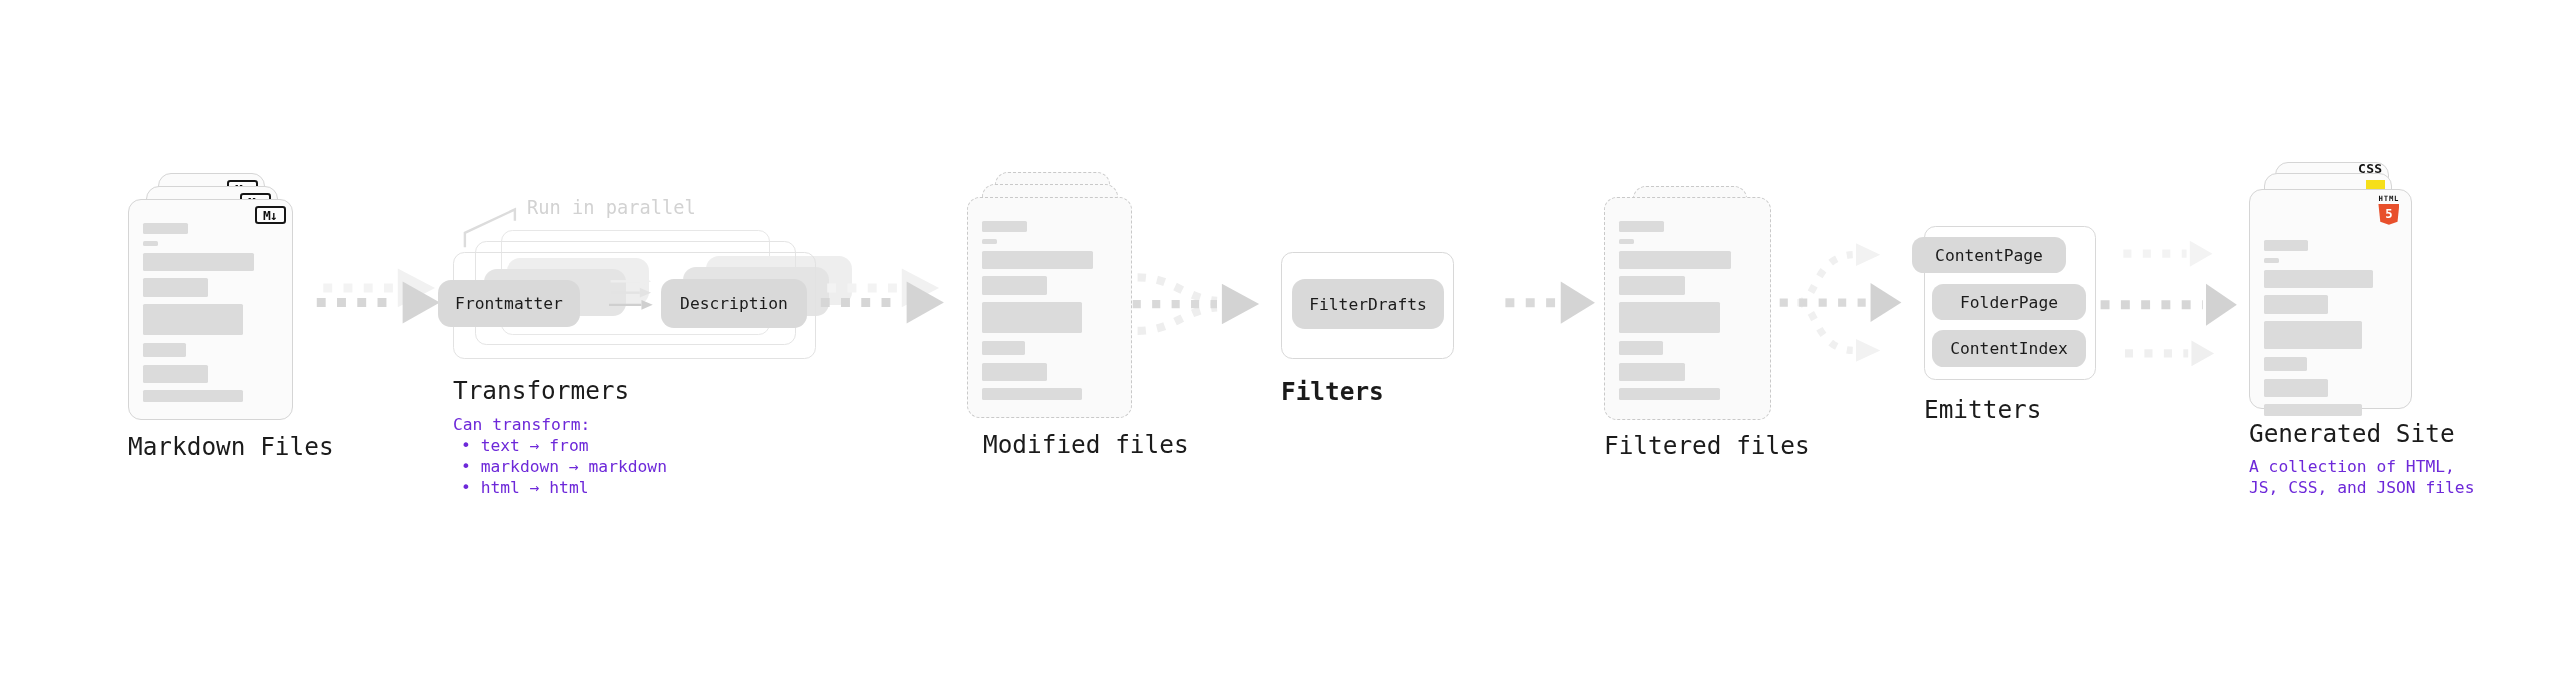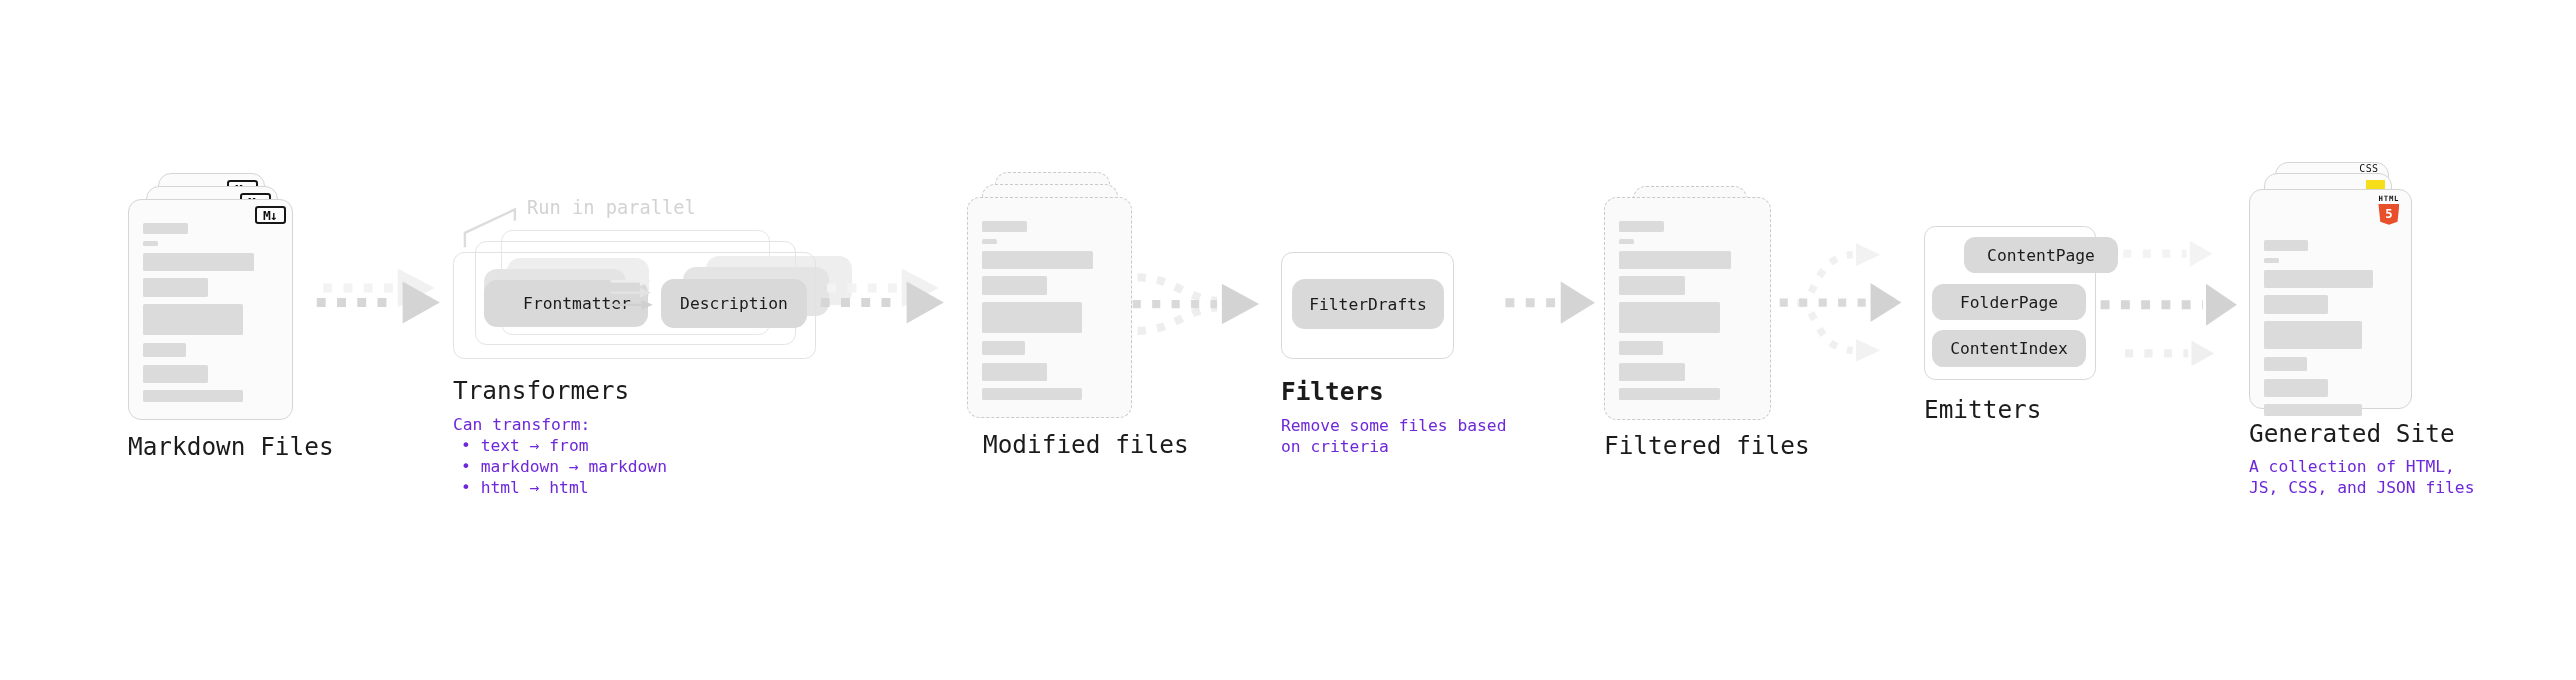--- a/index.html
+++ b/index.html
@@ -19,21 +19,21 @@
   .bar{background:#dbdbdb;border-radius:1.6px;flex:none;}
 
   
   .md-badge{position:absolute;top:5.7px;right:6.5px;width:31px;height:18.7px;
     box-sizing:border-box;border:2.4px solid #161616;border-radius:3.3px;background:#fdfdfd;
     font-weight:bold;font-size:13px;letter-spacing:-0.8px;color:#111;
     display:flex;align-items:center;justify-content:center;}
 
   
   .css-badge{position:absolute;top:2.4px;right:8.1px;width:22px;text-align:center;}
-  .css-word{font-size:10px;font-weight:normal;line-height:7.3px;color:#111;letter-spacing:0.4px;}
+  .css-word{font-size:13px;font-weight:bold;line-height:7.3px;color:#111;letter-spacing:0.4px;}
   .css-bar{height:3.3px;background:#2965f1;margin-top:0.8px;border-radius:0.8px;}
   .js-badge{position:absolute;top:5.7px;right:5.7px;width:19.5px;height:11.4px;background:#f6df1a;}
   .html5-badge{position:absolute;top:4.9px;right:10.6px;width:23px;text-align:center;}
   .html-word{font-size:7.3px;font-weight:bold;letter-spacing:0.8px;color:#111;line-height:8.1px;}
   .shield{width:21px;height:21px;margin:0.8px auto 0;background:#e8502c;
     clip-path:polygon(0 0,100% 0,91% 85%,50% 100%,9% 85%);
     color:#fff;font-size:12.2px;font-weight:bold;
     display:flex;align-items:center;justify-content:center;}
 
   
@@ -88,21 +88,21 @@
   </svg>
 
   <div>
     <div class="frame" style="left:501px;top:230px;width:269px;height:105px;border-color:#e7e7e7;"></div>
     <div class="pill ghost2" style="left:507px;top:258px;width:142px;height:47px;"></div>
     <div class="pill ghost2" style="left:706px;top:256px;width:146px;height:49px;"></div>
     <div class="frame" style="left:475px;top:241px;width:321px;height:104px;border-color:#e4e4e4;"></div>
     <div class="pill ghost1" style="left:484px;top:269px;width:142px;height:47px;"></div>
     <div class="pill ghost1" style="left:683px;top:267px;width:146px;height:49px;"></div>
     <div class="frame" style="left:453px;top:252px;width:363px;height:107px;"></div>
-    <div class="pill" style="left:484px;top:280px;width:142px;height:47px;padding-left:22px;">Frontmatter</div>
+    <div class="pill" style="left:438px;top:280px;width:142px;height:47px;">Frontmatter</div>
     <div class="pill" style="left:661px;top:279px;width:146px;height:49px;">Description</div>
     <svg style="left:609px;top:274px;" width="47" height="39" viewBox="0 0 58 48">
       <line x1="2" y1="9" x2="38" y2="9" stroke="#eeeeee" stroke-width="3"></line>
         <polygon points="38,3 52,9 38,15" fill="#eeeeee"></polygon>
       <line x1="2" y1="23" x2="38" y2="23" stroke="#e3e3e3" stroke-width="3"></line>
         <polygon points="38,17 52,23 38,29" fill="#e3e3e3"></polygon>
       <line x1="0" y1="38" x2="40" y2="38" stroke="#cfcfcf" stroke-width="3"></line>
         <polygon points="40,32 54,38 40,44" fill="#cfcfcf"></polygon>
     </svg>
     <svg style="left:455px;top:203px;" width="73" height="50" viewBox="0 0 90 62">
@@ -148,24 +148,20 @@
     <path d="M 8,80 C 52,80 66,54 106,51" fill="none" stroke="#eeeeee" stroke-width="10" stroke-dasharray="10 14"></path>
     <line x1="2" y1="47" x2="106" y2="47" stroke="#d9d9d9" stroke-width="10" stroke-dasharray="10 14"></line>
     <polygon points="112,22 158,47 112,72" fill="#d3d3d3"></polygon>
   </svg>
 
   <div>
     <div class="frame solid-frame" style="left:1281px;top:252px;width:173px;height:107px;"></div>
     <div class="pill" style="left:1292px;top:279px;width:152px;height:50px;">FilterDrafts</div>
   </div>
   <div class="stage-label" style="left:1281px;top:377px;font-weight:bold;">Filters</div>
-  <div class="stage-desc" style="left:1281px;top:415px;">
-    <div>Remove some files based</div>
-    <div>on criteria</div>
-  </div>
 
   <svg style="left:1502px;top:275px;" width="98" height="57" viewBox="0 0 120 70">
     <line x1="4" y1="34" x2="66" y2="34" stroke="#d9d9d9" stroke-width="11" stroke-dasharray="11 14"></line>
     <polygon points="72,8 114,34 72,60" fill="#d4d4d4"></polygon>
   </svg>
 
   <div>
     <div class="doc-card dashed" style="left:1633px;top:186px;width:114px;height:195px;"></div>
     <div class="doc-card dashed" style="left:1604px;top:197px;width:167px;height:223px;">
       <div class="skeleton">
@@ -186,21 +182,21 @@
     <path d="M 24,87 C 48,87 44,30 92,28" fill="none" stroke="#f0f0f0" stroke-width="9" stroke-dasharray="9 13"></path>
     <polygon points="96,14 126,28 96,42" fill="#f2f2f2"></polygon>
     <path d="M 24,87 C 48,87 44,144 92,146" fill="none" stroke="#f0f0f0" stroke-width="9" stroke-dasharray="9 13"></path>
     <polygon points="96,132 126,146 96,160" fill="#f2f2f2"></polygon>
     <line x1="2" y1="87" x2="110" y2="87" stroke="#d9d9d9" stroke-width="10" stroke-dasharray="10 14"></line>
     <polygon points="114,63 152,87 114,111" fill="#d2d2d2"></polygon>
   </svg>
 
   <div>
     <div class="frame solid-frame" style="left:1924px;top:226px;width:172px;height:154px;"></div>
-    <div class="pill" style="left:1964px;top:237px;width:154px;height:36px;border-radius:11.4px;">ContentPage</div>
+    <div class="pill" style="left:1912px;top:237px;width:154px;height:36px;border-radius:11.4px;">ContentPage</div>
     <div class="pill" style="left:1932px;top:284px;width:154px;height:36px;border-radius:11.4px;">FolderPage</div>
     <div class="pill" style="left:1932px;top:330px;width:154px;height:37px;border-radius:11.4px;">ContentIndex</div>
   </div>
   <div class="stage-label" style="left:1924px;top:395px;">Emitters</div>
 
   <svg style="left:2099px;top:233px;" width="150" height="137" viewBox="0 0 185 168">
     <line x1="30" y1="25" x2="108" y2="25" stroke="#f3f3f3" stroke-width="10" stroke-dasharray="10 14"></line>
     <polygon points="112,9 140,25 112,41" fill="#f3f3f3"></polygon>
     <line x1="2" y1="88" x2="128" y2="88" stroke="#d6d6d6" stroke-width="11" stroke-dasharray="11 14"></line>
     <polygon points="132,62 170,88 132,114" fill="#d2d2d2"></polygon>

